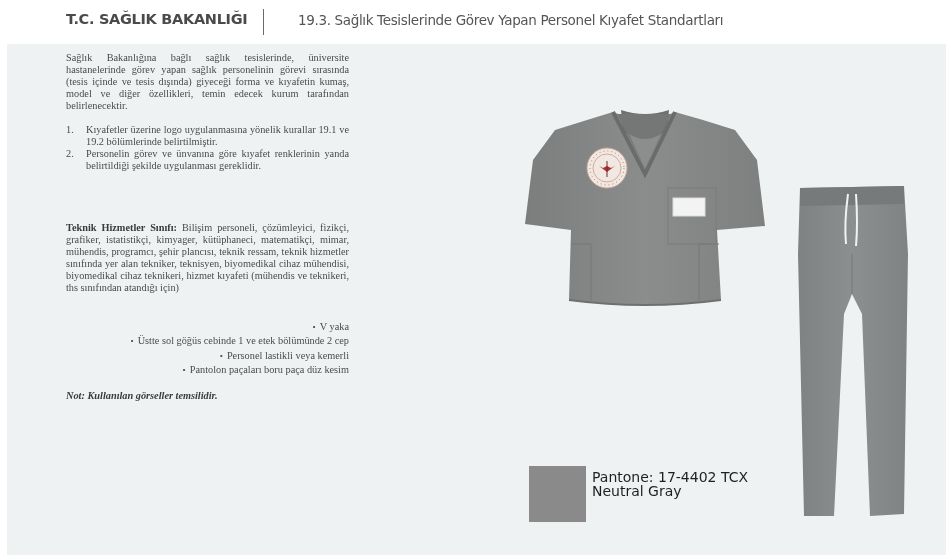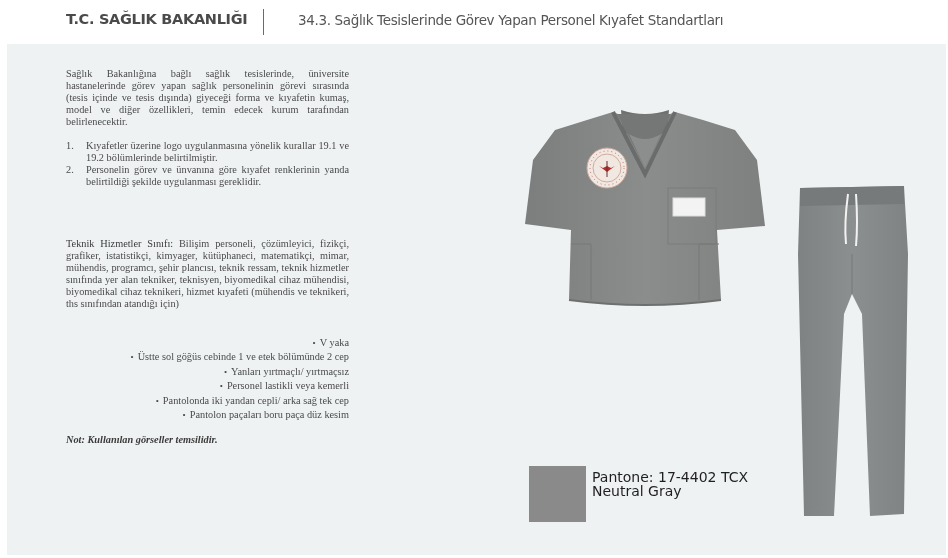--- a/index.html
+++ b/index.html
@@ -6,45 +6,45 @@
   html, body { width: 948px; height: 558px; background: #ffffff; overflow: hidden; }
   body { position: relative; font-family: "Liberation Sans", sans-serif; }
 
   .header { position: absolute; left: 0; top: 0; width: 948px; height: 40px; background: #ffffff; }
   .brand { position: absolute; left: 66px; top: 11px; font-family: "DejaVu Sans", sans-serif; font-weight: bold; font-size: 14.5px; color: #4a4a4a; letter-spacing: -0.3px; }
   .header-divider { position: absolute; left: 263px; top: 9px; width: 1px; height: 26px; background: #6a6a6a; }
   .section-title { position: absolute; left: 298px; top: 12px; font-family: "DejaVu Sans", sans-serif; font-size: 13.5px; color: #555555; letter-spacing: -0.35px; }
 
   .panel { position: absolute; left: 7px; top: 44px; width: 939px; height: 511px; background: #eff2f3; }
 
-  .text-col { position: absolute; left: 66px; top: 68px; width: 283px; font-family: "Liberation Serif", serif; font-size: 10.3px; line-height: 12px; color: #4a4a4a; }
+  .text-col { position: absolute; left: 66px; top: 52px; width: 283px; font-family: "Liberation Serif", serif; font-size: 10.3px; line-height: 12px; color: #4a4a4a; }
   .para { text-align: justify; }
   .numbered { margin-top: 12px; list-style: none; }
   .numbered li { display: flex; text-align: justify; }
   .numbered .num { width: 20px; flex: 0 0 20px; }
   .numbered .txt { flex: 1; }
   .tech { margin-top: 50px; text-align: justify; }
-  .tech b { font-weight: normal; color: #3a3a3a; }
+  .tech b { font-weight: bold; color: #3a3a3a; }
   .bullets { margin-top: 26px; list-style: none; text-align: right; }
   .bullets li { line-height: 14.4px; }
   .bullets li::before { content: "•"; margin-right: 4px; font-size: 9px; }
   .note { margin-top: 12px; font-weight: bold; font-style: italic; color: #3a3a3a; }
 
   .swatch { position: absolute; left: 529px; top: 466px; width: 57px; height: 56px; background: #8a8a8a; }
   .pantone { position: absolute; left: 592px; top: 470px; font-family: "DejaVu Sans", sans-serif; font-size: 14px; line-height: 14px; color: #1f1f1f; }
 
   .garment { position: absolute; }
 </style>
 </head>
 <body>
 
 <div class="header">
   <div class="brand">T.C. SAĞLIK BAKANLIĞI</div>
   <div class="header-divider"></div>
-  <div class="section-title">34.3. Sağlık Tesislerinde Görev Yapan Personel Kıyafet Standartları</div>
+  <div class="section-title">19.3. Sağlık Tesislerinde Görev Yapan Personel Kıyafet Standartları</div>
 </div>
 
 <div class="panel"></div>
 
 <div class="text-col">
   <p class="para">Sağlık Bakanlığına bağlı sağlık tesislerinde, üniversite hastanelerinde görev yapan sağlık personelinin görevi sırasında (tesis içinde ve tesis dışında) giyeceği forma ve kıyafetin kumaş, model ve diğer özellikleri, temin edecek kurum tarafından belirlenecektir.</p>
 
   <ol class="numbered">
     <li>
       <span class="num">1.</span>
@@ -54,23 +54,21 @@
       <span class="num">2.</span>
       <span class="txt">Personelin görev ve ünvanına göre kıyafet renklerinin yanda belirtildiği şekilde uygulanması gereklidir.</span>
     </li>
   </ol>
 
   <p class="tech"><b>Teknik Hizmetler Sınıfı:</b><span> Bilişim personeli, çözümleyici, fizikçi, grafiker, istatistikçi, kimyager, kütüphaneci, matematikçi, mimar, mühendis, programcı, şehir plancısı, teknik ressam, teknik hizmetler sınıfında yer alan tekniker, teknisyen, biyomedikal cihaz mühendisi, biyomedikal cihaz  teknikeri, hizmet kıyafeti (mühendis ve teknikeri, ths  sınıfından atandığı için)</span></p>
 
   <ul class="bullets">
     <li>V yaka</li>
     <li>Üstte sol göğüs cebinde 1 ve etek bölümünde 2 cep</li>
-    <li>Yanları yırtmaçlı/ yırtmaçsız</li>
     <li>Personel  lastikli veya kemerli</li>
-    <li>Pantolonda iki yandan cepli/ arka  sağ tek cep</li>
     <li>Pantolon paçaları boru paça düz kesim</li>
   </ul>
 
   <p class="note">Not: Kullanılan görseller temsilidir.</p>
 </div>
 
 <svg class="garment" style="left:525px; top:104px;" width="240" height="208" viewBox="0 0 240 208">
   <defs>
     <linearGradient id="topShade" x1="0" x2="1" y1="0" y2="0">
       <stop offset="0" stop-color="#7c7e7e"></stop>

